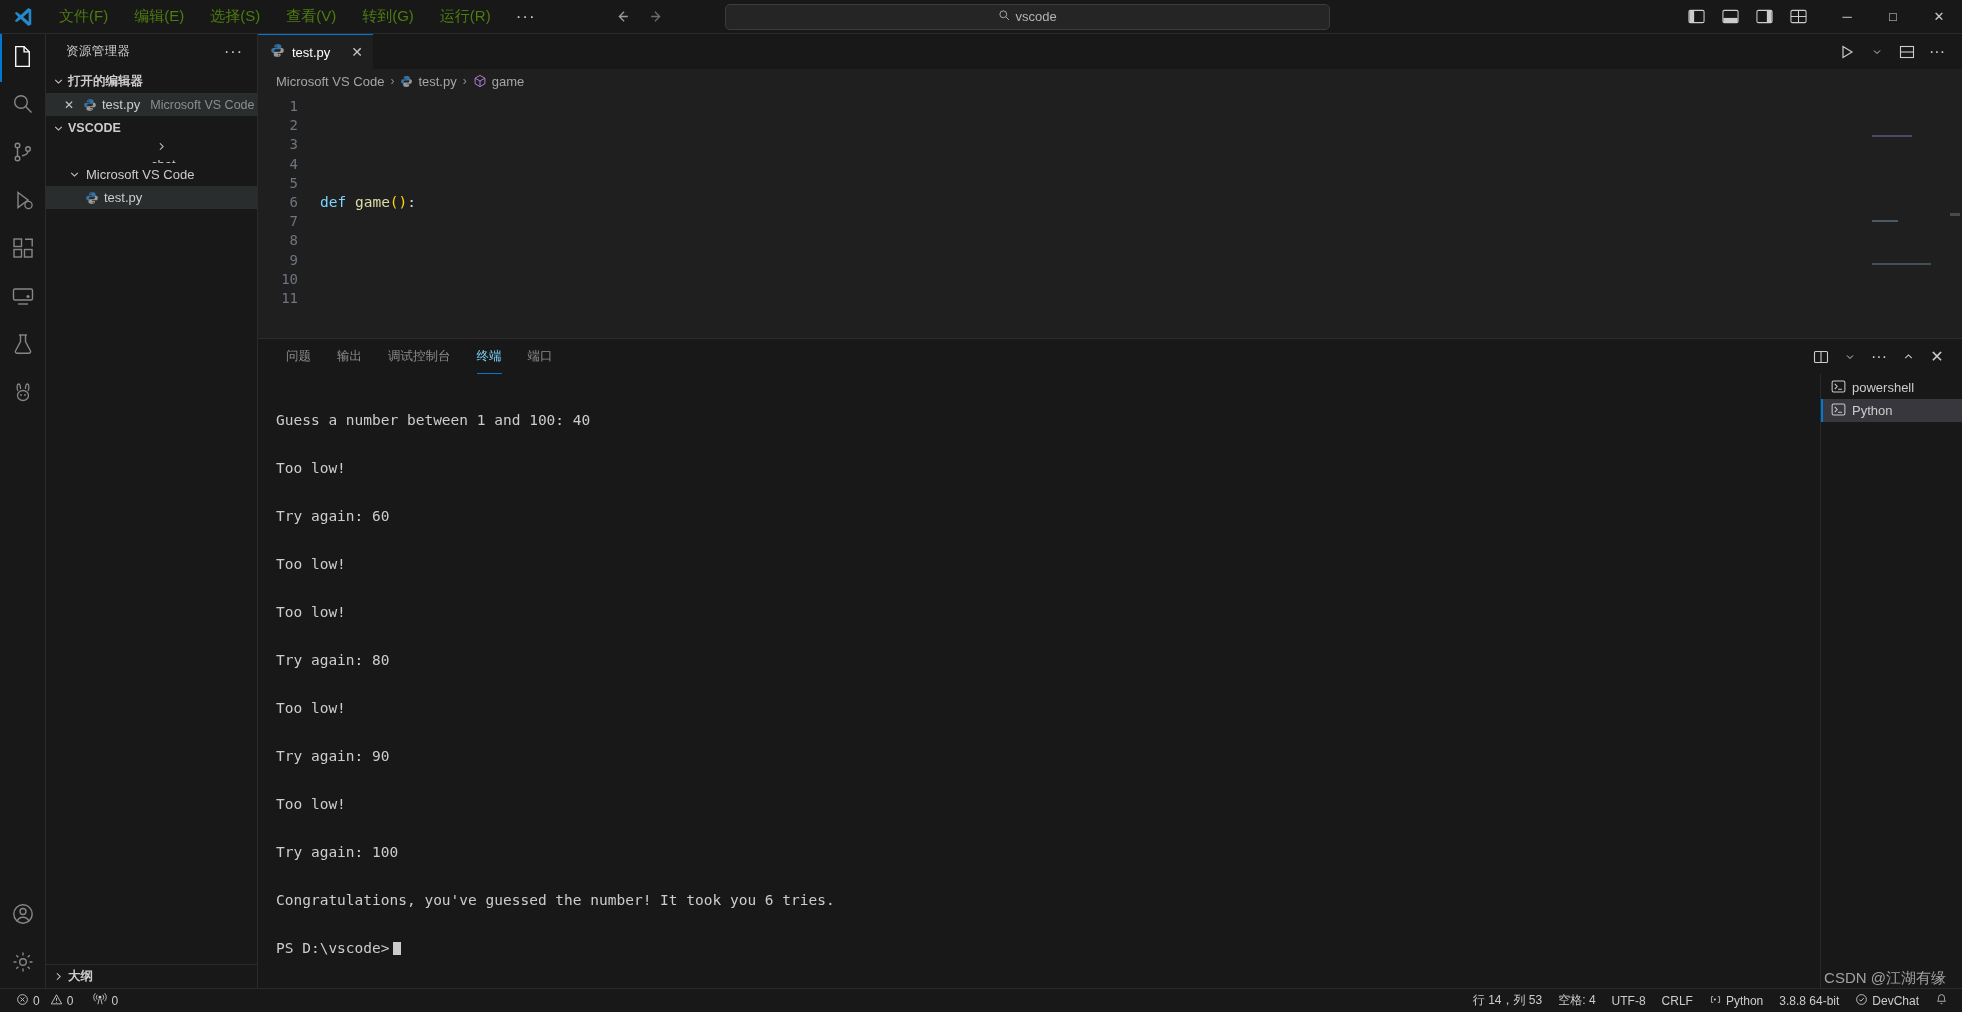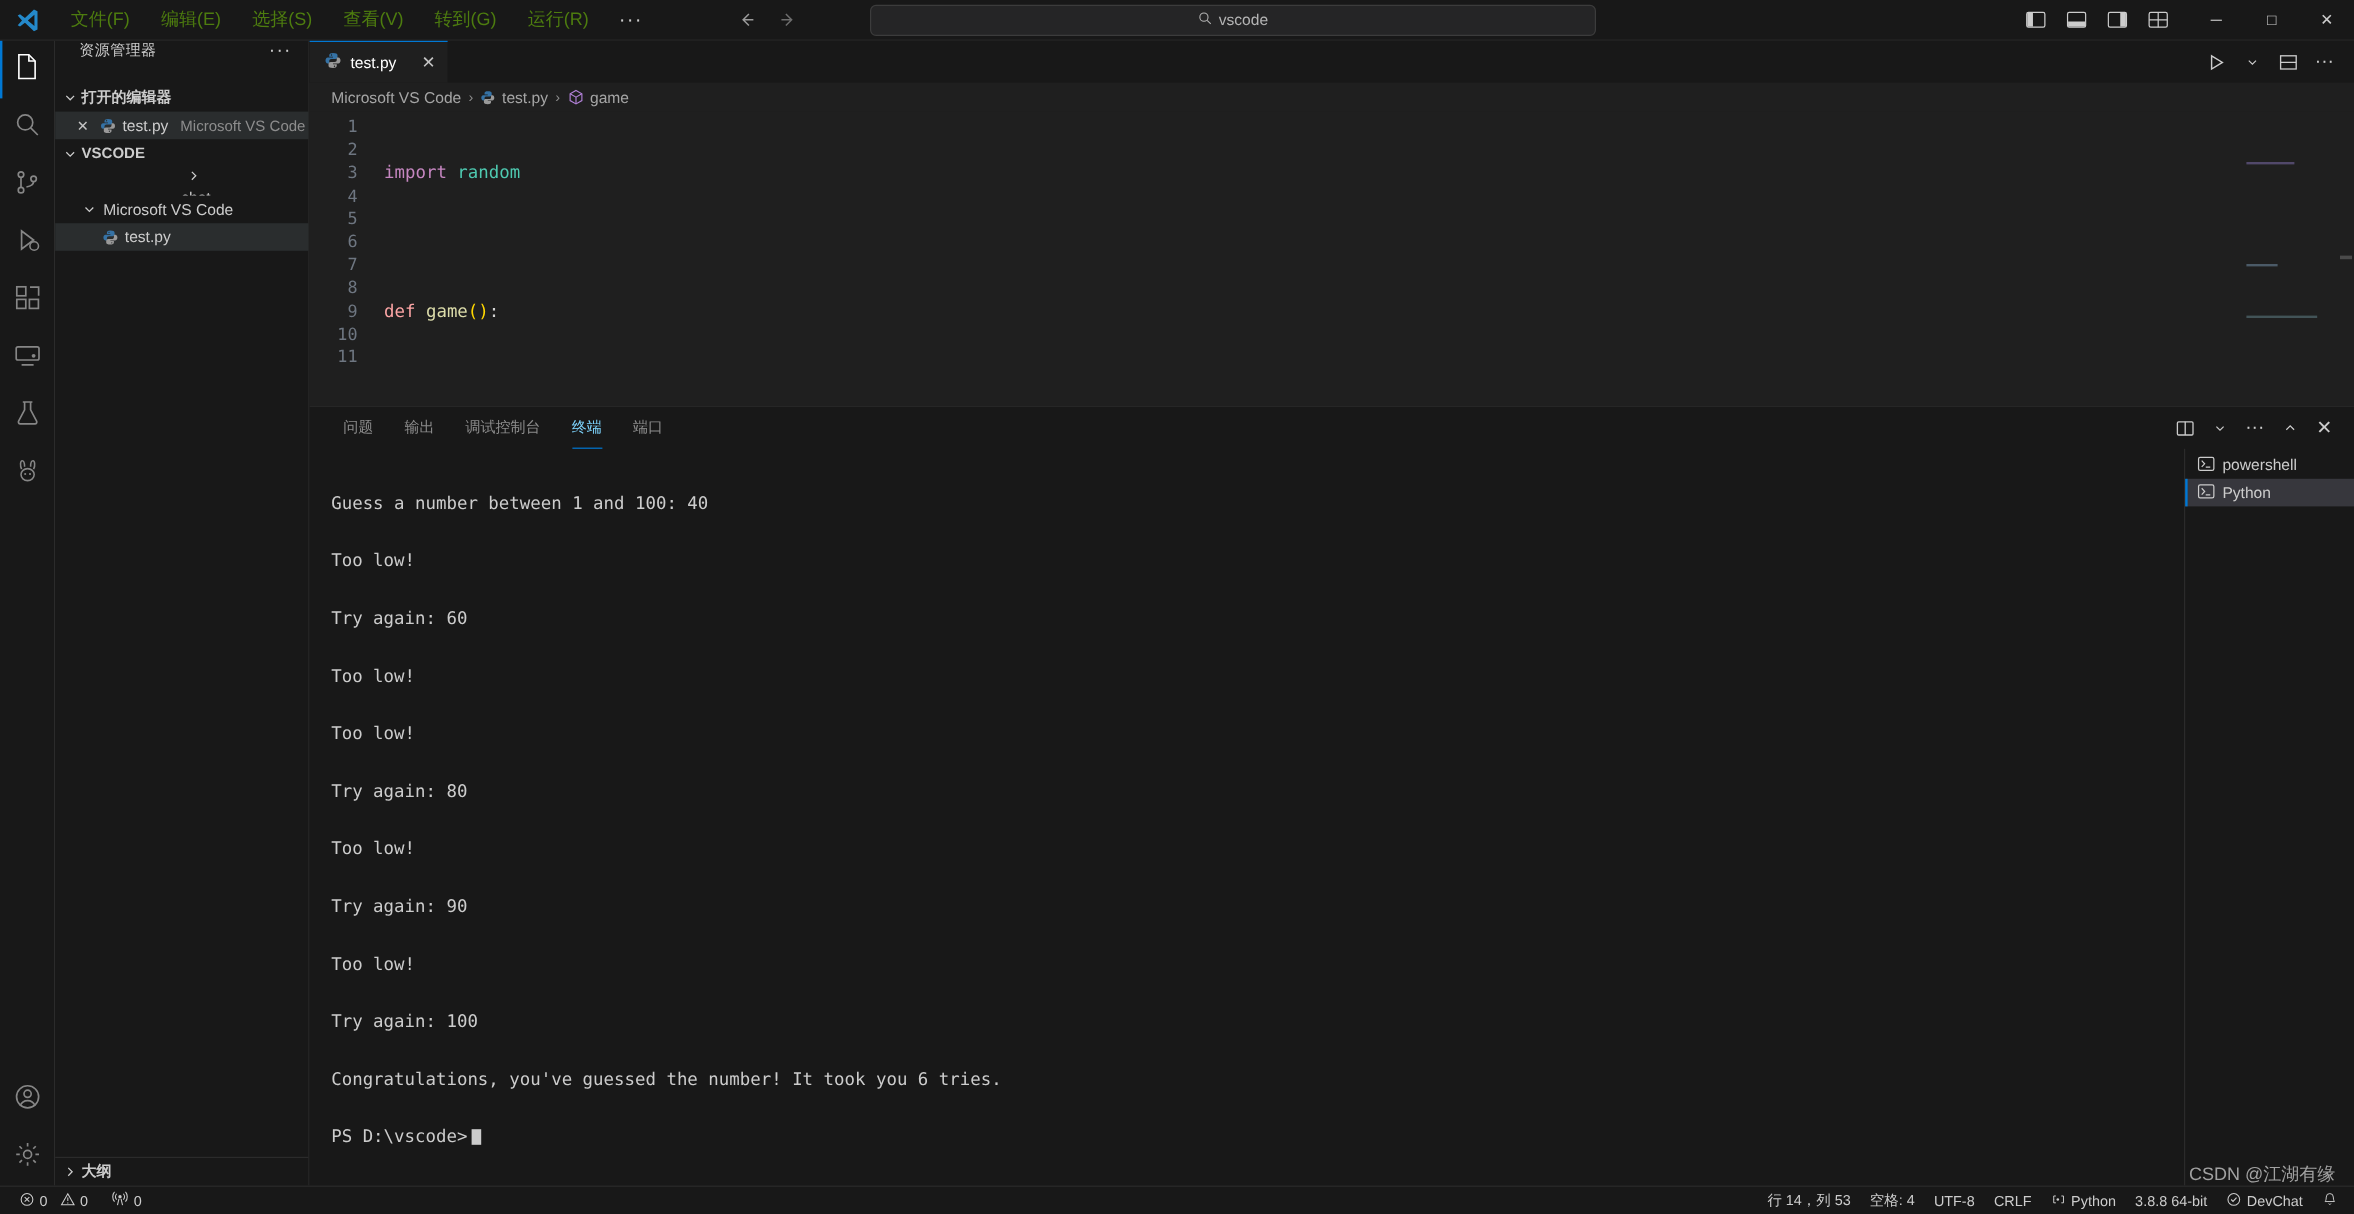--- a/index.html
+++ b/index.html
@@ -54,21 +54,21 @@
     content: ''; position: absolute; left: 0; top: 0; bottom: 0; width: 2px; background: #0078d4;
   }
   .act-spacer { flex: 1 1 auto; }
 
   
   .sidebar {
     width: 212px; background: #181818; flex: 0 0 212px; display: flex; flex-direction: column;
     border-right: 1px solid #2b2b2b;
   }
   .sb-header {
-    height: 35px; display: flex; padding: 0 8px 0 20px;
+    height: 35px; display: flex; align-items: center; padding: 0 8px 0 20px;
     font-size: 12.5px; color: #cccccc; letter-spacing: .4px;
   }
   .sb-header .dots { margin-left: auto; font-size: 16px; color: #cccccc; letter-spacing: 1px; padding-right:6px;}
   .sec-head {
     height: 24px; display: flex; align-items: center; font-size: 12.5px;
     font-weight: bold; color: #cccccc; padding-left: 4px; gap: 2px;
   }
   .chev { width: 16px; display: inline-flex; align-items: center; justify-content: center; color:#cccccc;}
   .row {
     height: 23px; display: flex; align-items: center; font-size: 13px; color: #cccccc;
@@ -113,21 +113,21 @@
     font-family: "DejaVu Sans Mono", monospace; font-size: 14px; color: #6e7681;
     line-height: 19.2px; padding-right: 22px; user-select: none;
   }
   .codearea {
     flex: 1 1 auto; padding-top: 4px; font-family: "DejaVu Sans Mono", monospace;
     font-size: 14.5px; line-height: 19.2px; white-space: pre; position: relative;
     color: #cccccc;
   }
   .cl { height: 19.2px; position: relative; }
   .kw   { color: #c586c0; }
-  .kw2  { color: #fca5a5; }
+  .kw2  { color: #7dd3fc; }
   .fn   { color: #dcdcaa; }
   .cls  { color: #4ec9b0; }
   .op   { color: #d4d4d4; }
   .par1 { color: #ffd700; }
   .minimap {
     position: absolute; right: 14px; top: 4px; width: 76px; height: 60px; opacity: .55;
   }
   .mm-line { height: 2px; margin-bottom: 2px; background: #5a5a5a; }
   .scroll-mark { position: absolute; right: 2px; top: 120px; width: 10px; height: 3px; background: #4a4a4a;}
 
@@ -487,21 +487,20 @@
           <div>6</div>
           <div>7</div>
           <div>8</div>
           <div>9</div>
           <div>10</div>
           <div>11</div>
 
         </div>
 
         <div class="codearea">
-          <div class="cl"><span class="kw">import</span> <span class="cls">random</span></div>
           <div class="cl"></div>
           <div class="cl"><span class="kw2">def</span> <span class="fn">game</span><span class="par1">()</span><span class="op">:</span></div>
           
           
           
           
           
           
           
           

